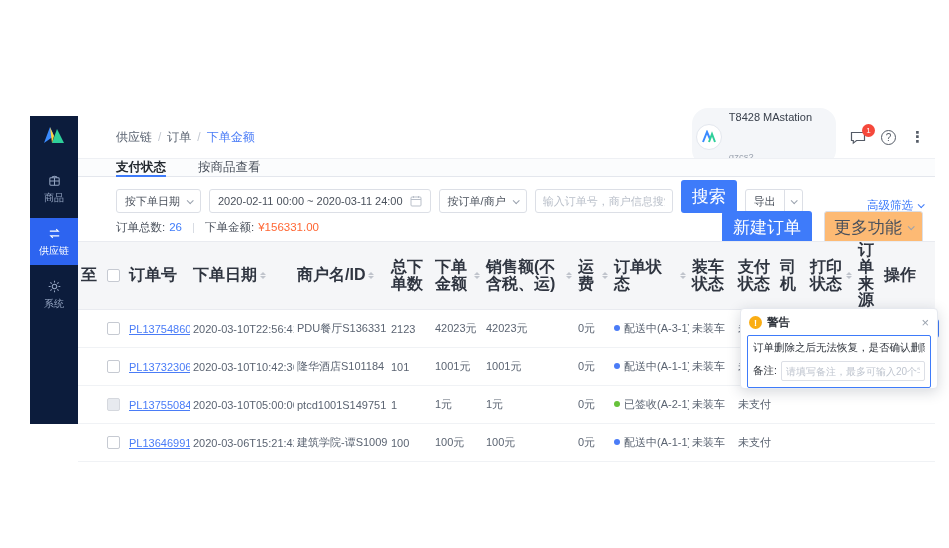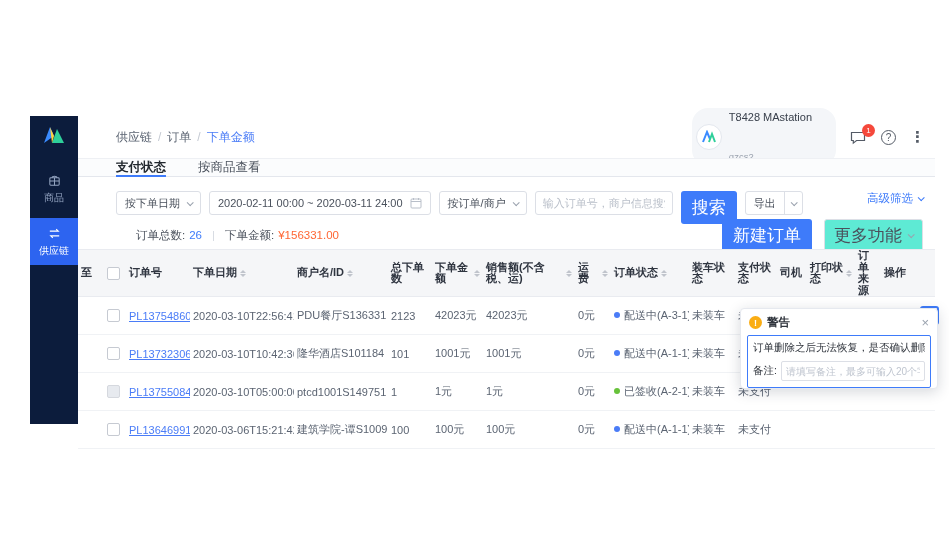--- a/index.html
+++ b/index.html
@@ -33,47 +33,47 @@
   .badge { position:absolute; top:-6px; right:-8px; min-width:13px; height:13px; border-radius:7px; background:#f5483b; color:#fff;
            font-size:8px; display:flex; align-items:center; justify-content:center; padding:0 2px; }
   .help-circle { width:15px; height:15px; border:1px solid #545b66; border-radius:50%; font-size:10px; display:flex; align-items:center; justify-content:center; }
   .more-dots { font-size:15px; font-weight:bold; letter-spacing:0; }
 
   .tabbar { height:28px; background:#fbfcfd; border-top:1px solid #eef0f4; border-bottom:1px solid #e4e7ed; display:flex; align-items:stretch; padding-left:38px; gap:32px; }
   .tab { font-size:12.5px; color:#4a515c; display:flex; align-items:center; position:relative; cursor:pointer; }
   .tab.active { color:#23292f; font-weight:bold; }
   .tab.active::after { content:""; position:absolute; left:0; right:0; bottom:-1px; height:2px; background:#3e7bfa; }
 
-  .filterbar { height:30px; display:flex; align-items:flex-start; gap:8px; padding:0 12px 0 38px; margin-top:14px; }
+  .filterbar { height:30px; display:flex; align-items:flex-end; gap:8px; padding:0 12px 0 38px; margin-top:6px; }
   .select-box { height:24px; border:1px solid #dcdfe6; border-radius:3px; background:#fff; display:flex; align-items:center;
                 gap:7px; padding:0 8px; font-size:11px; color:#4a515c; cursor:pointer; white-space:nowrap; }
   .chev { width:5px; height:5px; border-right:1px solid #9aa2ae; border-bottom:1px solid #9aa2ae; transform:rotate(45deg) translateY(-1px); display:inline-block; }
   .chev.blue { border-color:#3e7bfa; }
   .text-input { height:24px; width:138px; border:1px solid #dcdfe6; border-radius:3px; padding:0 7px; font-size:11px; color:#4a515c;
                 font-family:inherit; }
   .text-input::placeholder { color:#b9bfc9; }
   .btn { border:none; border-radius:3px; font-size:17px; cursor:pointer; font-family:inherit; display:inline-flex; align-items:center; justify-content:center; }
   .btn.primary { background:#3e7bfa; color:#fff; padding:5px 11px; }
-  .btn.ghost { background:#5eead4; color:#4a515c; border:1px solid #dcdfe6; padding:4px 9px; gap:6px; cursor:pointer; }
+  .btn.ghost { background:#fdba74; color:#4a515c; border:1px solid #dcdfe6; padding:4px 9px; gap:6px; cursor:pointer; }
   .split-btn { height:24px; border:1px solid #dcdfe6; border-radius:3px; display:flex; align-items:center; font-size:11px; color:#4a515c; cursor:pointer; }
   .split-btn > span:first-child { padding:0 8px; }
   .split-caret { border-left:1px solid #dcdfe6; height:100%; display:flex; align-items:center; padding:0 6px; }
   .adv { margin-left:auto; color:#3e7bfa; font-size:11.5px; display:flex; align-items:center; gap:5px; cursor:pointer; }
 
-  .summarybar { height:28px; display:flex; align-items:center; padding:0 12px 0 38px; font-size:11.5px; color:#4a515c; gap:4px;margin-left:20px; }
+  .summarybar { height:28px; display:flex; align-items:center; padding:0 12px 0 38px; font-size:11.5px; color:#4a515c; gap:4px; }
   .sum-count { color:#3e7bfa; }
   .sum-div { color:#d6dae1; margin:0 6px; }
   .sum-amount { color:#ff6633; }
   .spacer { flex:1; }
   .summarybar .btn { margin-left:8px; }
 
   
   table { border-collapse:collapse; table-layout:fixed; width:857px; }
   thead th { height:28px; background:#f5f6f8; border-top:1px solid #e9ebf0; border-bottom:1px solid #e9ebf0;
-             font-size:11px; color:#2f3540; font-weight:bold; text-align:left; padding:0 3px; overflow:hidden; line-height:1.05; }
+             font-size:16px; color:#2f3540; font-weight:bold; text-align:left; padding:0 3px; overflow:hidden; line-height:1.05; }
   thead th .th-wrap { display:flex; align-items:center; }
   tbody td { height:38px; border-bottom:1px solid #f0f2f5; font-size:11px; color:#5b6472; padding:0 3px;
              white-space:nowrap; overflow:hidden; }
   .td-cb, .th-cb { text-align:center; }
   .cb { width:13px; height:13px; border:1px solid #c6cad2; border-radius:2px; background:#fff; display:inline-block; vertical-align:middle; cursor:pointer; }
   .cb.disabled { background:#e7eaef; border-color:#d5d8de; cursor:not-allowed; }
   .link { color:#4a7cf7; text-decoration:underline; cursor:pointer; }
   .dot { width:6px; height:6px; border-radius:50%; background:currentColor; display:inline-block; margin-right:4px; vertical-align:1px; }
   .sort { display:inline-flex; flex-direction:column; gap:1px; margin-left:3px; flex-shrink:0; }
   .sort i { width:0; height:0; border-left:3px solid transparent; border-right:3px solid transparent; display:block; }
@@ -129,20 +129,29 @@
       <div class="side-item active">
         <span>
           <svg width="15" height="15" viewBox="0 0 16 16" fill="none" stroke="currentColor" stroke-width="1.2">
             <path d="M3 5.5h9l-2.2-2.2M13 10.5H4l2.2 2.2"></path>
           </svg>
         </span>
         <span>供应链</span>
       </div>
 
 
+      <div class="side-item">
+        <span>
+          <svg width="15" height="15" viewBox="0 0 16 16" fill="none" stroke="currentColor" stroke-width="1.1">
+            <circle cx="8" cy="8" r="2.4"></circle>
+            <path d="M8 1.8v2M8 12.2v2M1.8 8h2M12.2 8h2M3.6 3.6l1.4 1.4M11 11l1.4 1.4M12.4 3.6L11 5M5 11l-1.4 1.4"></path>
+          </svg>
+        </span>
+        <span>系统</span>
+      </div>
     </aside>
 
     <div class="main">
 
       <div class="topbar">
         <div class="breadcrumb">
           <span class="bc-item">供应链</span>
           <span class="bc-item">订单</span>
           <span class="bc-item current">下单金额</span>
         </div>

